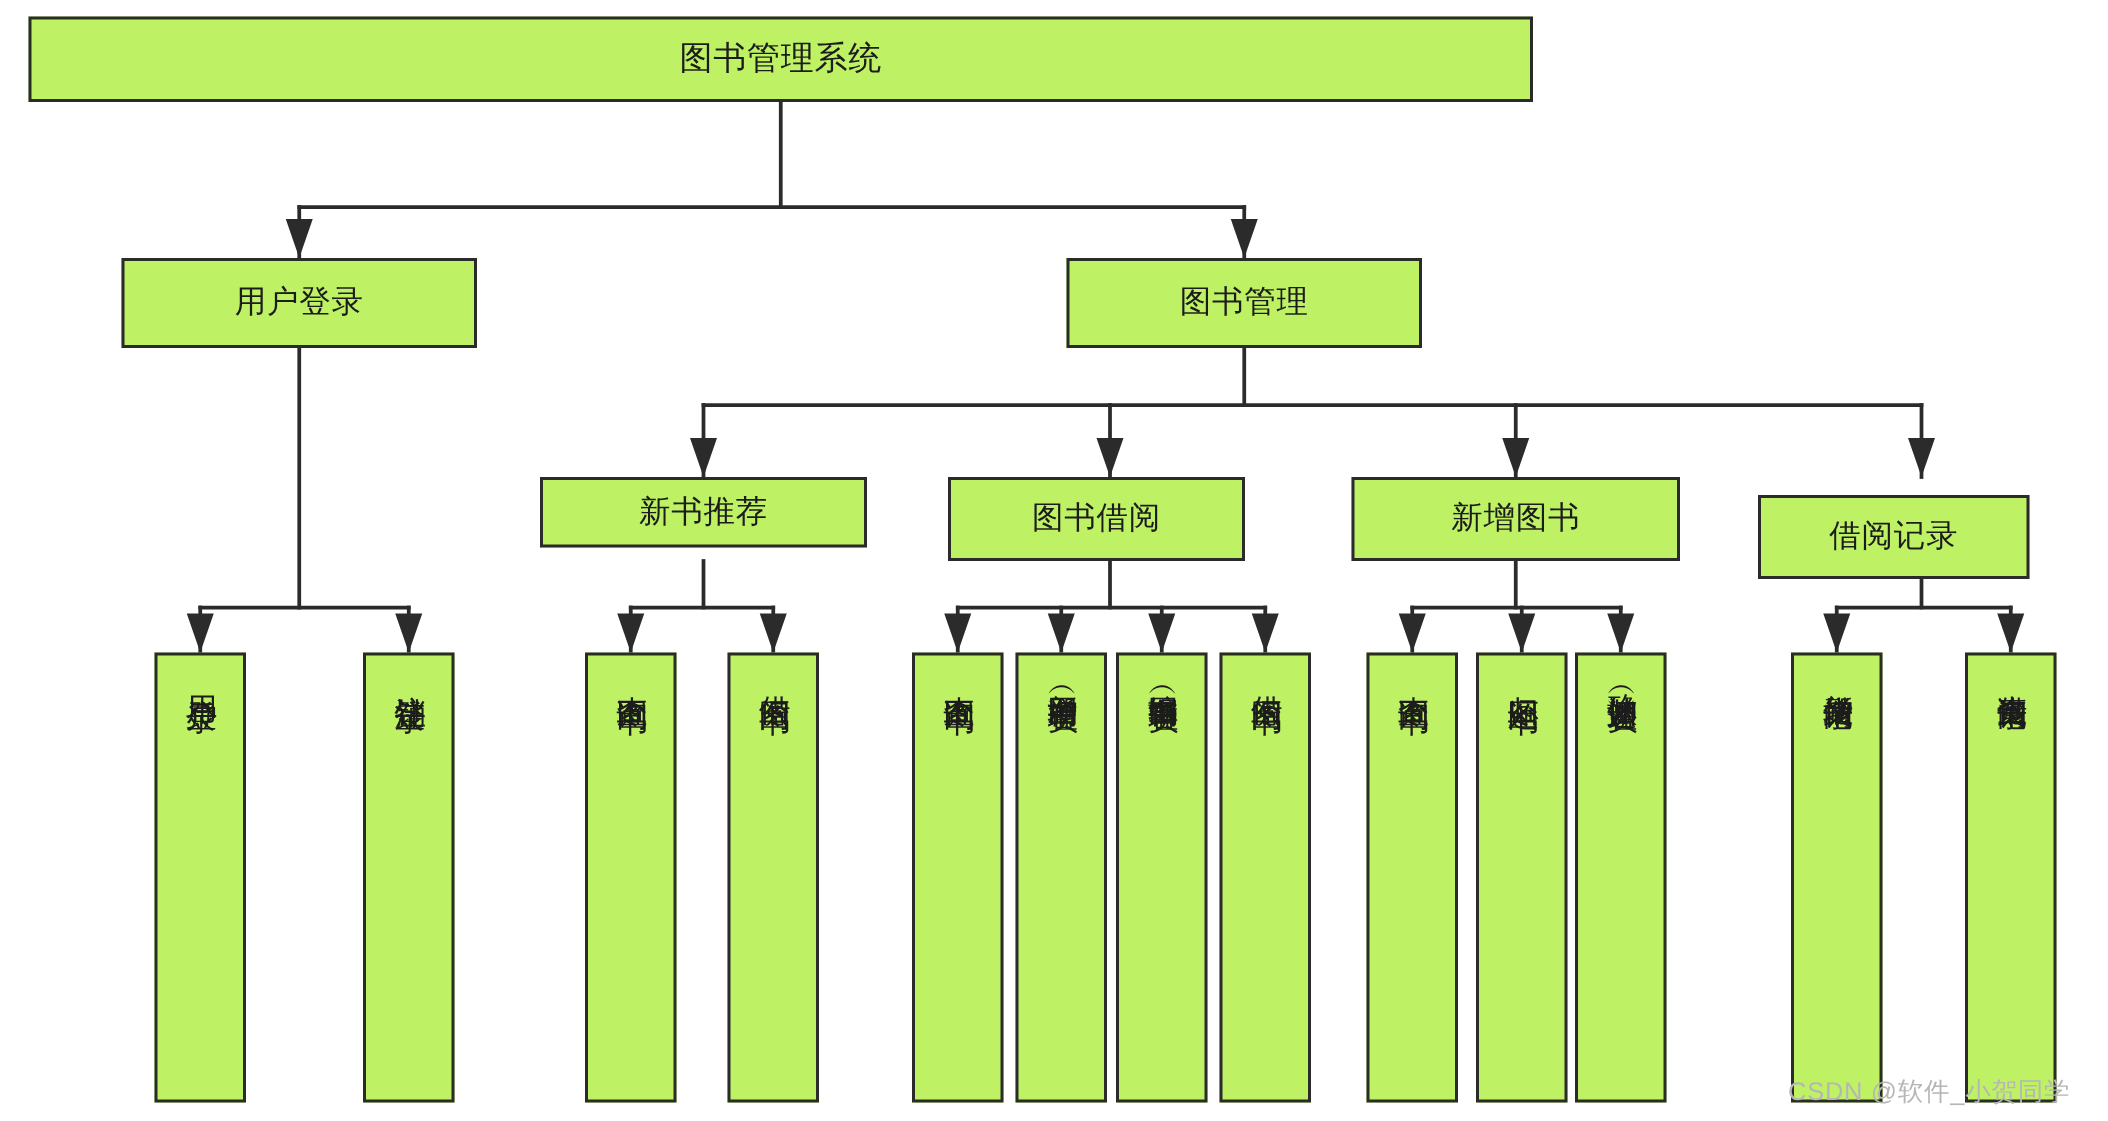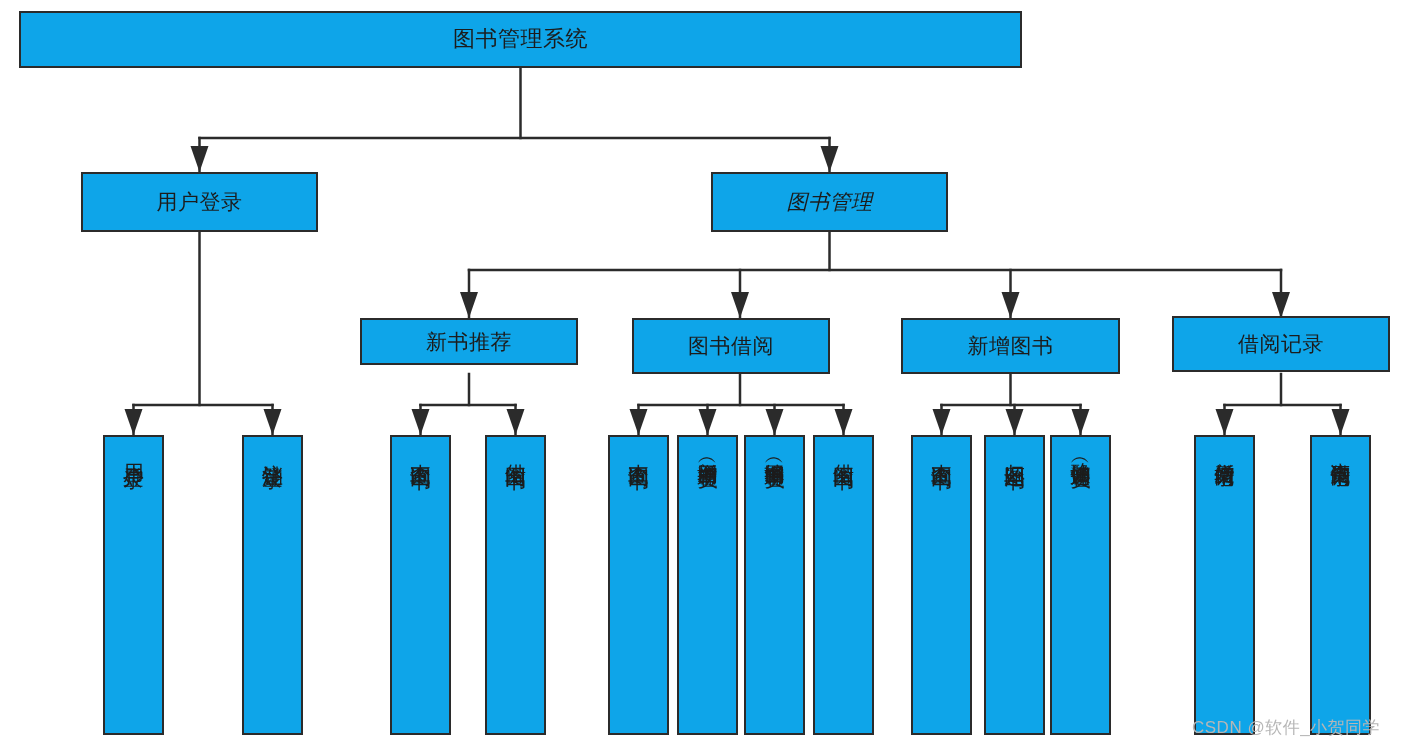--- a/index.html
+++ b/index.html
@@ -23,21 +23,21 @@
     position: absolute;
     left: 0;
     top: 0;
     width: 1405px;
     height: 747px;
     pointer-events: none;
   }
   .node {
     position: absolute;
     box-sizing: border-box;
-    background: #0ea5e9;
+    background: #bef264;
     border: 2.5px solid #2b2b2b;
     display: flex;
     align-items: center;
     justify-content: center;
     text-align: right;
     color: #1c1c1c;
     z-index: 3;
   }
   .node .label {
     display: block;
@@ -138,33 +138,33 @@
       <line x1="1340.5" y1="405" x2="1340.5" y2="435" stroke="#2b2b2b" stroke-width="2.5" stroke-linecap="square"></line>
       <polygon points="1331.5,409 1349.5,409 1340.5,435" fill="#2b2b2b"></polygon>
     </svg>
   <div id="nodes-layer">
       <div class="node horiz root tall" style="left: 19px; top: 11px; width: 1003px; height: 57px;">
         <span class="label">图书管理系统</span>
       </div>
       <div class="node horiz" style="left: 81px; top: 172px; width: 237px; height: 60px;">
         <span class="label">用户登录</span>
       </div>
-      <div class="node horiz" style="left: 711px; top: 172px; width: 237px; height: 60px; font-style: italic;">
+      <div class="node horiz" style="left: 711px; top: 172px; width: 237px; height: 60px;">
         <span class="label">图书管理</span>
       </div>
       <div class="node horiz" style="left: 360px; top: 318px; width: 218px; height: 47px;">
         <span class="label">新书推荐</span>
       </div>
       <div class="node horiz" style="left: 632px; top: 318px; width: 198px; height: 56px;">
         <span class="label">图书借阅</span>
       </div>
       <div class="node horiz" style="left: 901px; top: 318px; width: 219px; height: 56px;">
         <span class="label">新增图书</span>
       </div>
-      <div class="node horiz" style="left: 1172px; top: 316px; width: 218px; height: 56px;">
+      <div class="node horiz" style="left: 1172px; top: 330px; width: 181px; height: 56px;">
         <span class="label">借阅记录</span>
       </div>
       <div class="node vert" style="left: 103px; top: 435px; width: 61px; height: 300px;">
         <span class="label">用户登录</span>
       </div>
       <div class="node vert" style="left: 242px; top: 435px; width: 61px; height: 300px;">
         <span class="label">注销登录</span>
       </div>
       <div class="node vert" style="left: 390px; top: 435px; width: 61px; height: 300px;">
         <span class="label">查询图书</span>

